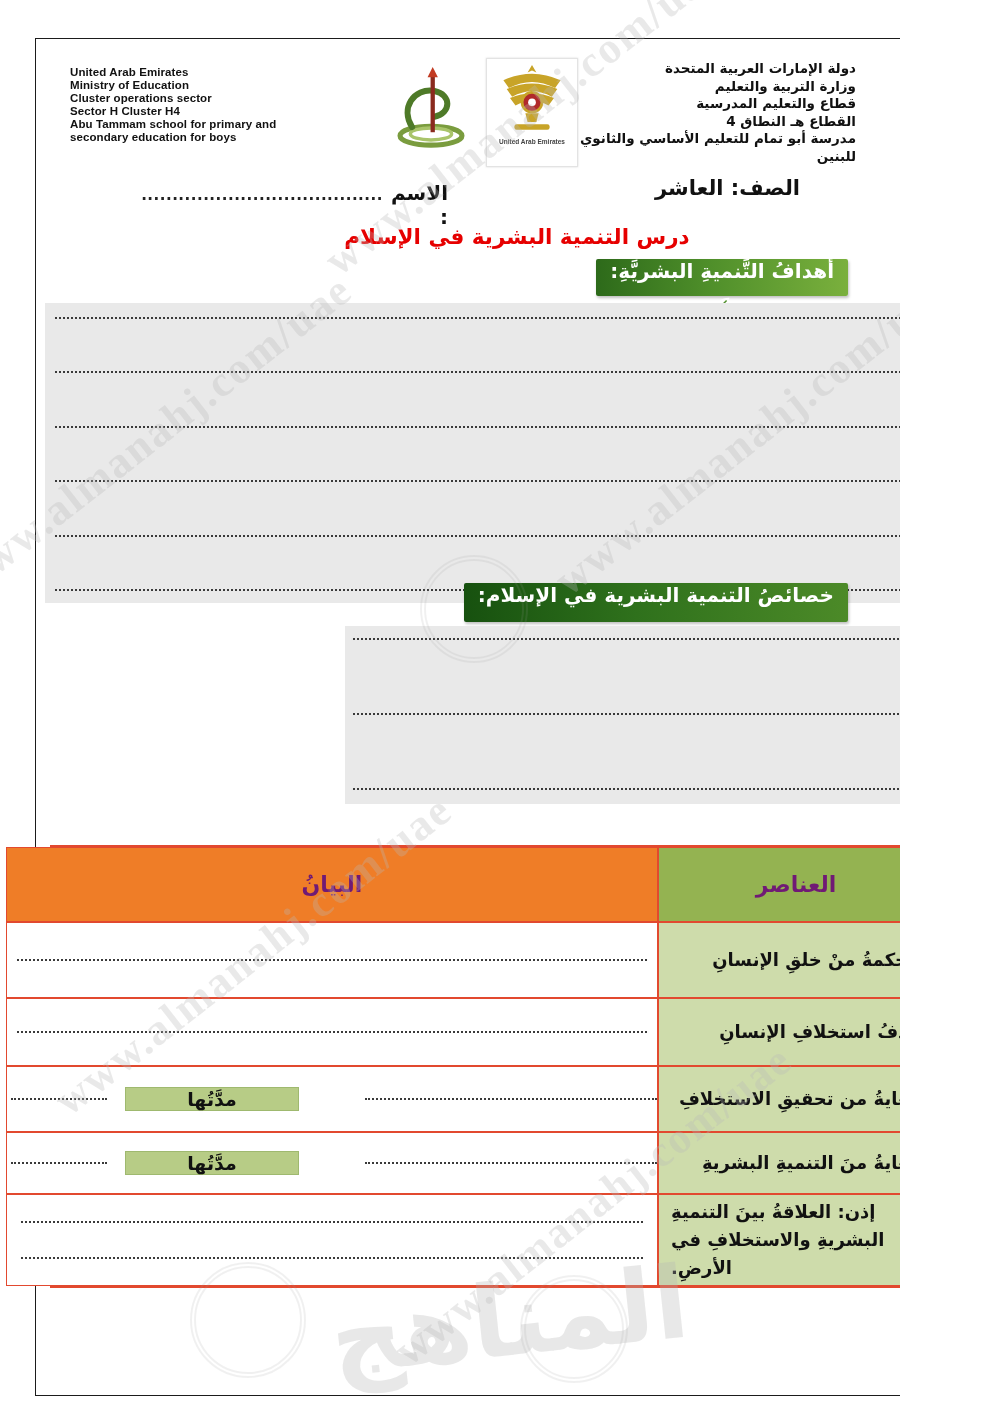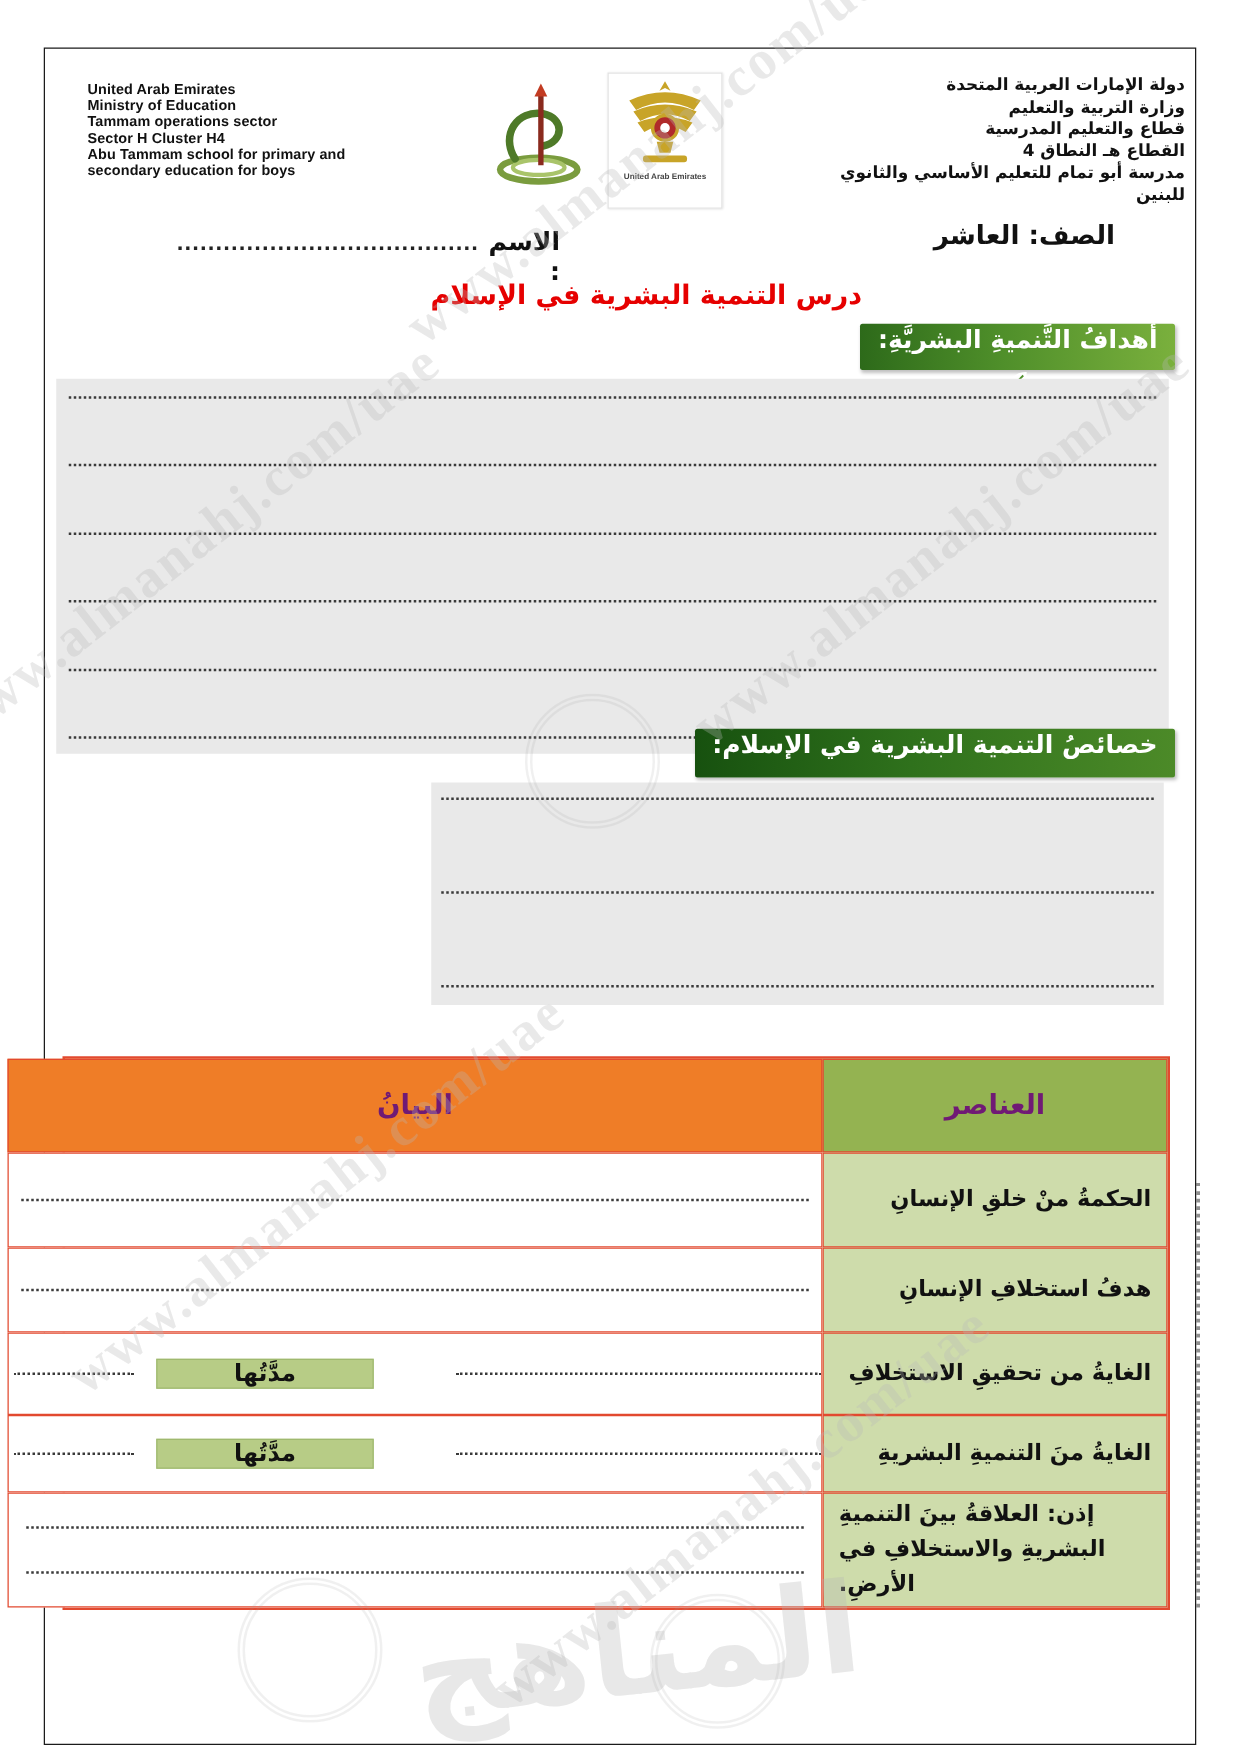--- a/index.html
+++ b/index.html
@@ -1,16 +1,16 @@
 <!DOCTYPE html>
 <html><head>
 <meta charset="utf-8">
 <style>
   html,body{margin:0;padding:0;background:#ffffff;}
-  .page{position:relative;width:992px;height:1403px;background:#fff;overflow:hidden;
+  .page{position:relative;width:900px;height:1403px;background:#fff;overflow:hidden;
         font-family:"DejaVu Sans",sans-serif;color:#111;}
   .frame{position:absolute;left:35px;top:38px;width:920px;height:1356px;
          border:1.5px solid #1b1b1b;pointer-events:none;}
 
   
   .hdr-en{position:absolute;left:70px;top:66px;
           font-family:"Liberation Sans","DejaVu Sans",sans-serif;
           font-size:11.5px;font-weight:bold;line-height:12.9px;letter-spacing:.1px;}
   .hdr-ar{position:absolute;right:44px;top:60px;width:312px;direction:rtl;
           text-align:right;font-size:13.5px;font-weight:bold;line-height:17.6px;}
@@ -103,21 +103,21 @@
 </head>
 <body>
 
 <div class="page">
 
   <div class="frame"></div>
 
   <div class="hdr-en">
     <div>United Arab Emirates</div>
     <div>Ministry of Education</div>
-    <div>Tammam operations sector</div>
+    <div>Cluster operations sector</div>
     <div>Sector H Cluster H4</div>
     <div>Abu Tammam school for primary and</div>
     <div>secondary education for boys</div>
   </div>
 
   <div class="moe-logo">
     <svg viewBox="0 0 100 110">
       <ellipse cx="50" cy="88" rx="36" ry="11" fill="none" stroke="#7a9c3e" stroke-width="6"></ellipse>
       <ellipse cx="50" cy="86" rx="24" ry="7" fill="none" stroke="#a9c46a" stroke-width="4"></ellipse>
       <path d="M28 78 C14 56 30 32 54 36 C74 40 74 62 54 66" fill="none" stroke="#4e7a28" stroke-width="7" stroke-linecap="round"></path>

